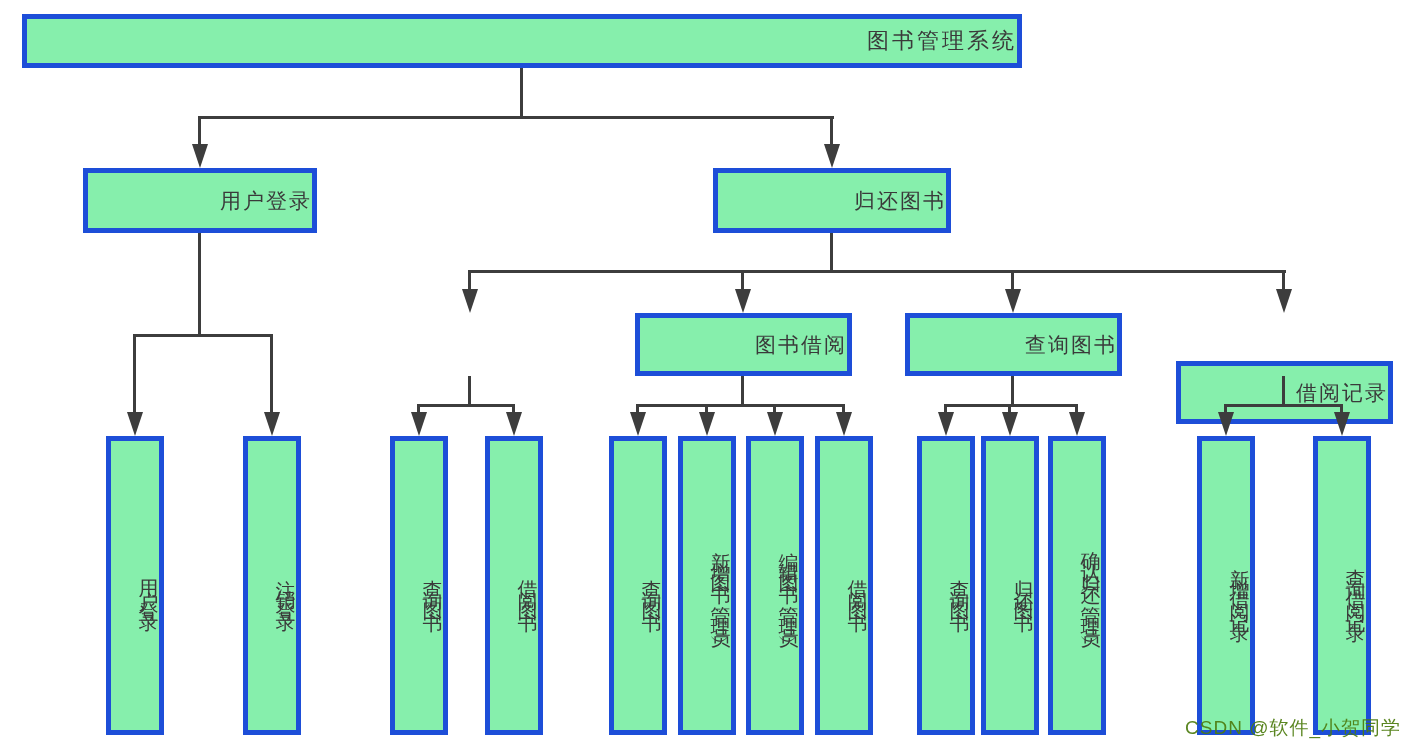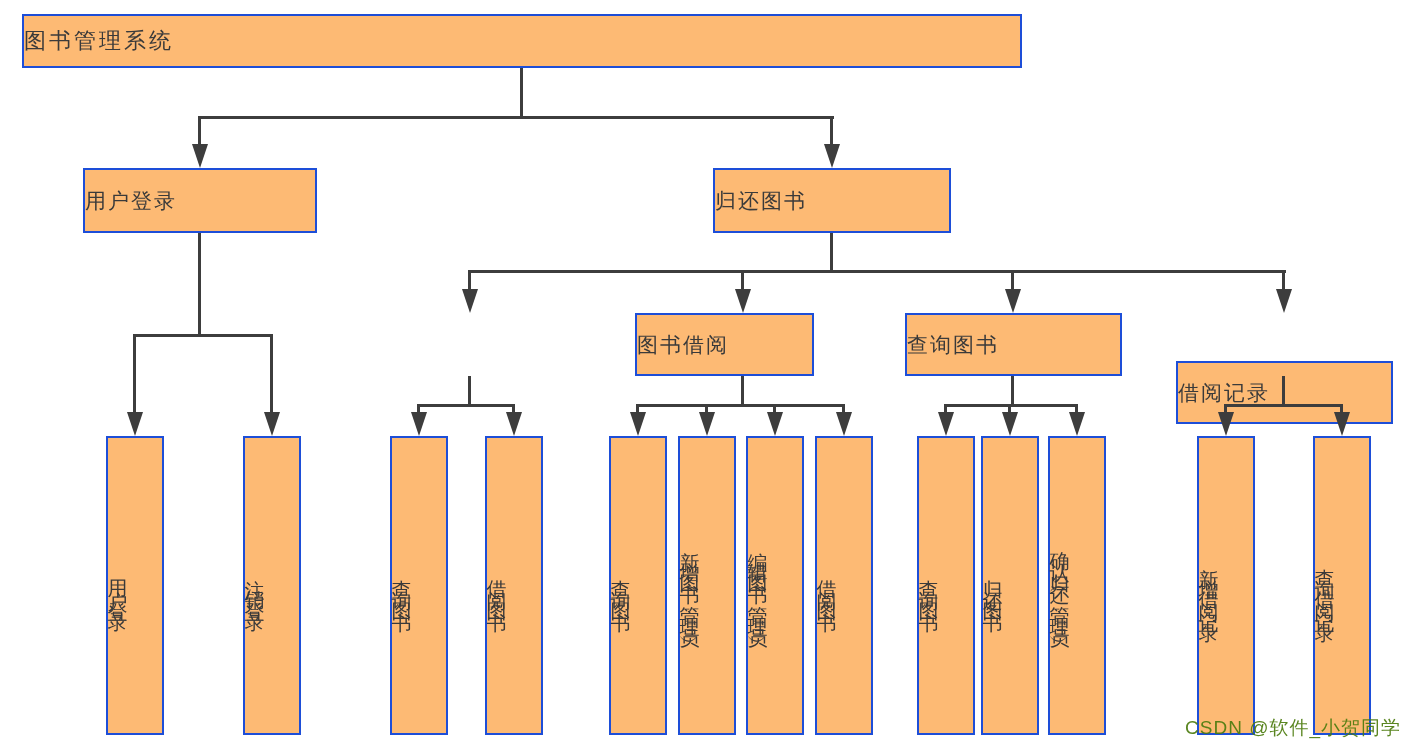--- a/index.html
+++ b/index.html
@@ -11,25 +11,25 @@
   #canvas {
     position: relative;
     width: 1405px;
     height: 747px;
     background: #ffffff;
     overflow: hidden;
   }
   .node {
     position: absolute;
     box-sizing: border-box;
-    border: 2px solid #1d4ed8;
-    background: #fdba74;
+    border: 5px solid #1d4ed8;
+    background: #86efac;
     display: flex;
     align-items: center;
-    justify-content: flex-start;
+    justify-content: flex-end;
     color: #3a3a3a;
   }
   .hlabel {
     font-size: 21px;
     letter-spacing: 2px;
     white-space: nowrap;
   }
   .root-label {
     font-size: 22px;
     letter-spacing: 3px;
@@ -111,21 +111,21 @@
   <div class="hline" style="left:468px; top:270px; width:818px;"></div>
   <div class="vline" style="left:468px; top:270px; height:22px;"></div>
   <div class="arrow" style="left:462px; top:289px;"></div>
   <div class="vline" style="left:741px; top:270px; height:22px;"></div>
   <div class="arrow" style="left:735px; top:289px;"></div>
   <div class="vline" style="left:1011px; top:270px; height:22px;"></div>
   <div class="arrow" style="left:1005px; top:289px;"></div>
   <div class="vline" style="left:1282px; top:270px; height:22px;"></div>
   <div class="arrow" style="left:1276px; top:289px;"></div>
 
-  <div class="node" style="left:635px; top:313px; width:179px; height:63px;">
+  <div class="node" style="left:635px; top:313px; width:217px; height:63px;">
     <span class="hlabel">图书借阅</span>
   </div>
   <div class="node" style="left:905px; top:313px; width:217px; height:63px;">
     <span class="hlabel">查询图书</span>
   </div>
   <div class="node" style="left:1176px; top:313px; width:217px; height:63px;margin-top:48px;">
     <span class="hlabel">借阅记录</span>
   </div>
 
   <div class="vline" style="left:468px; top:376px; height:31px;"></div>

